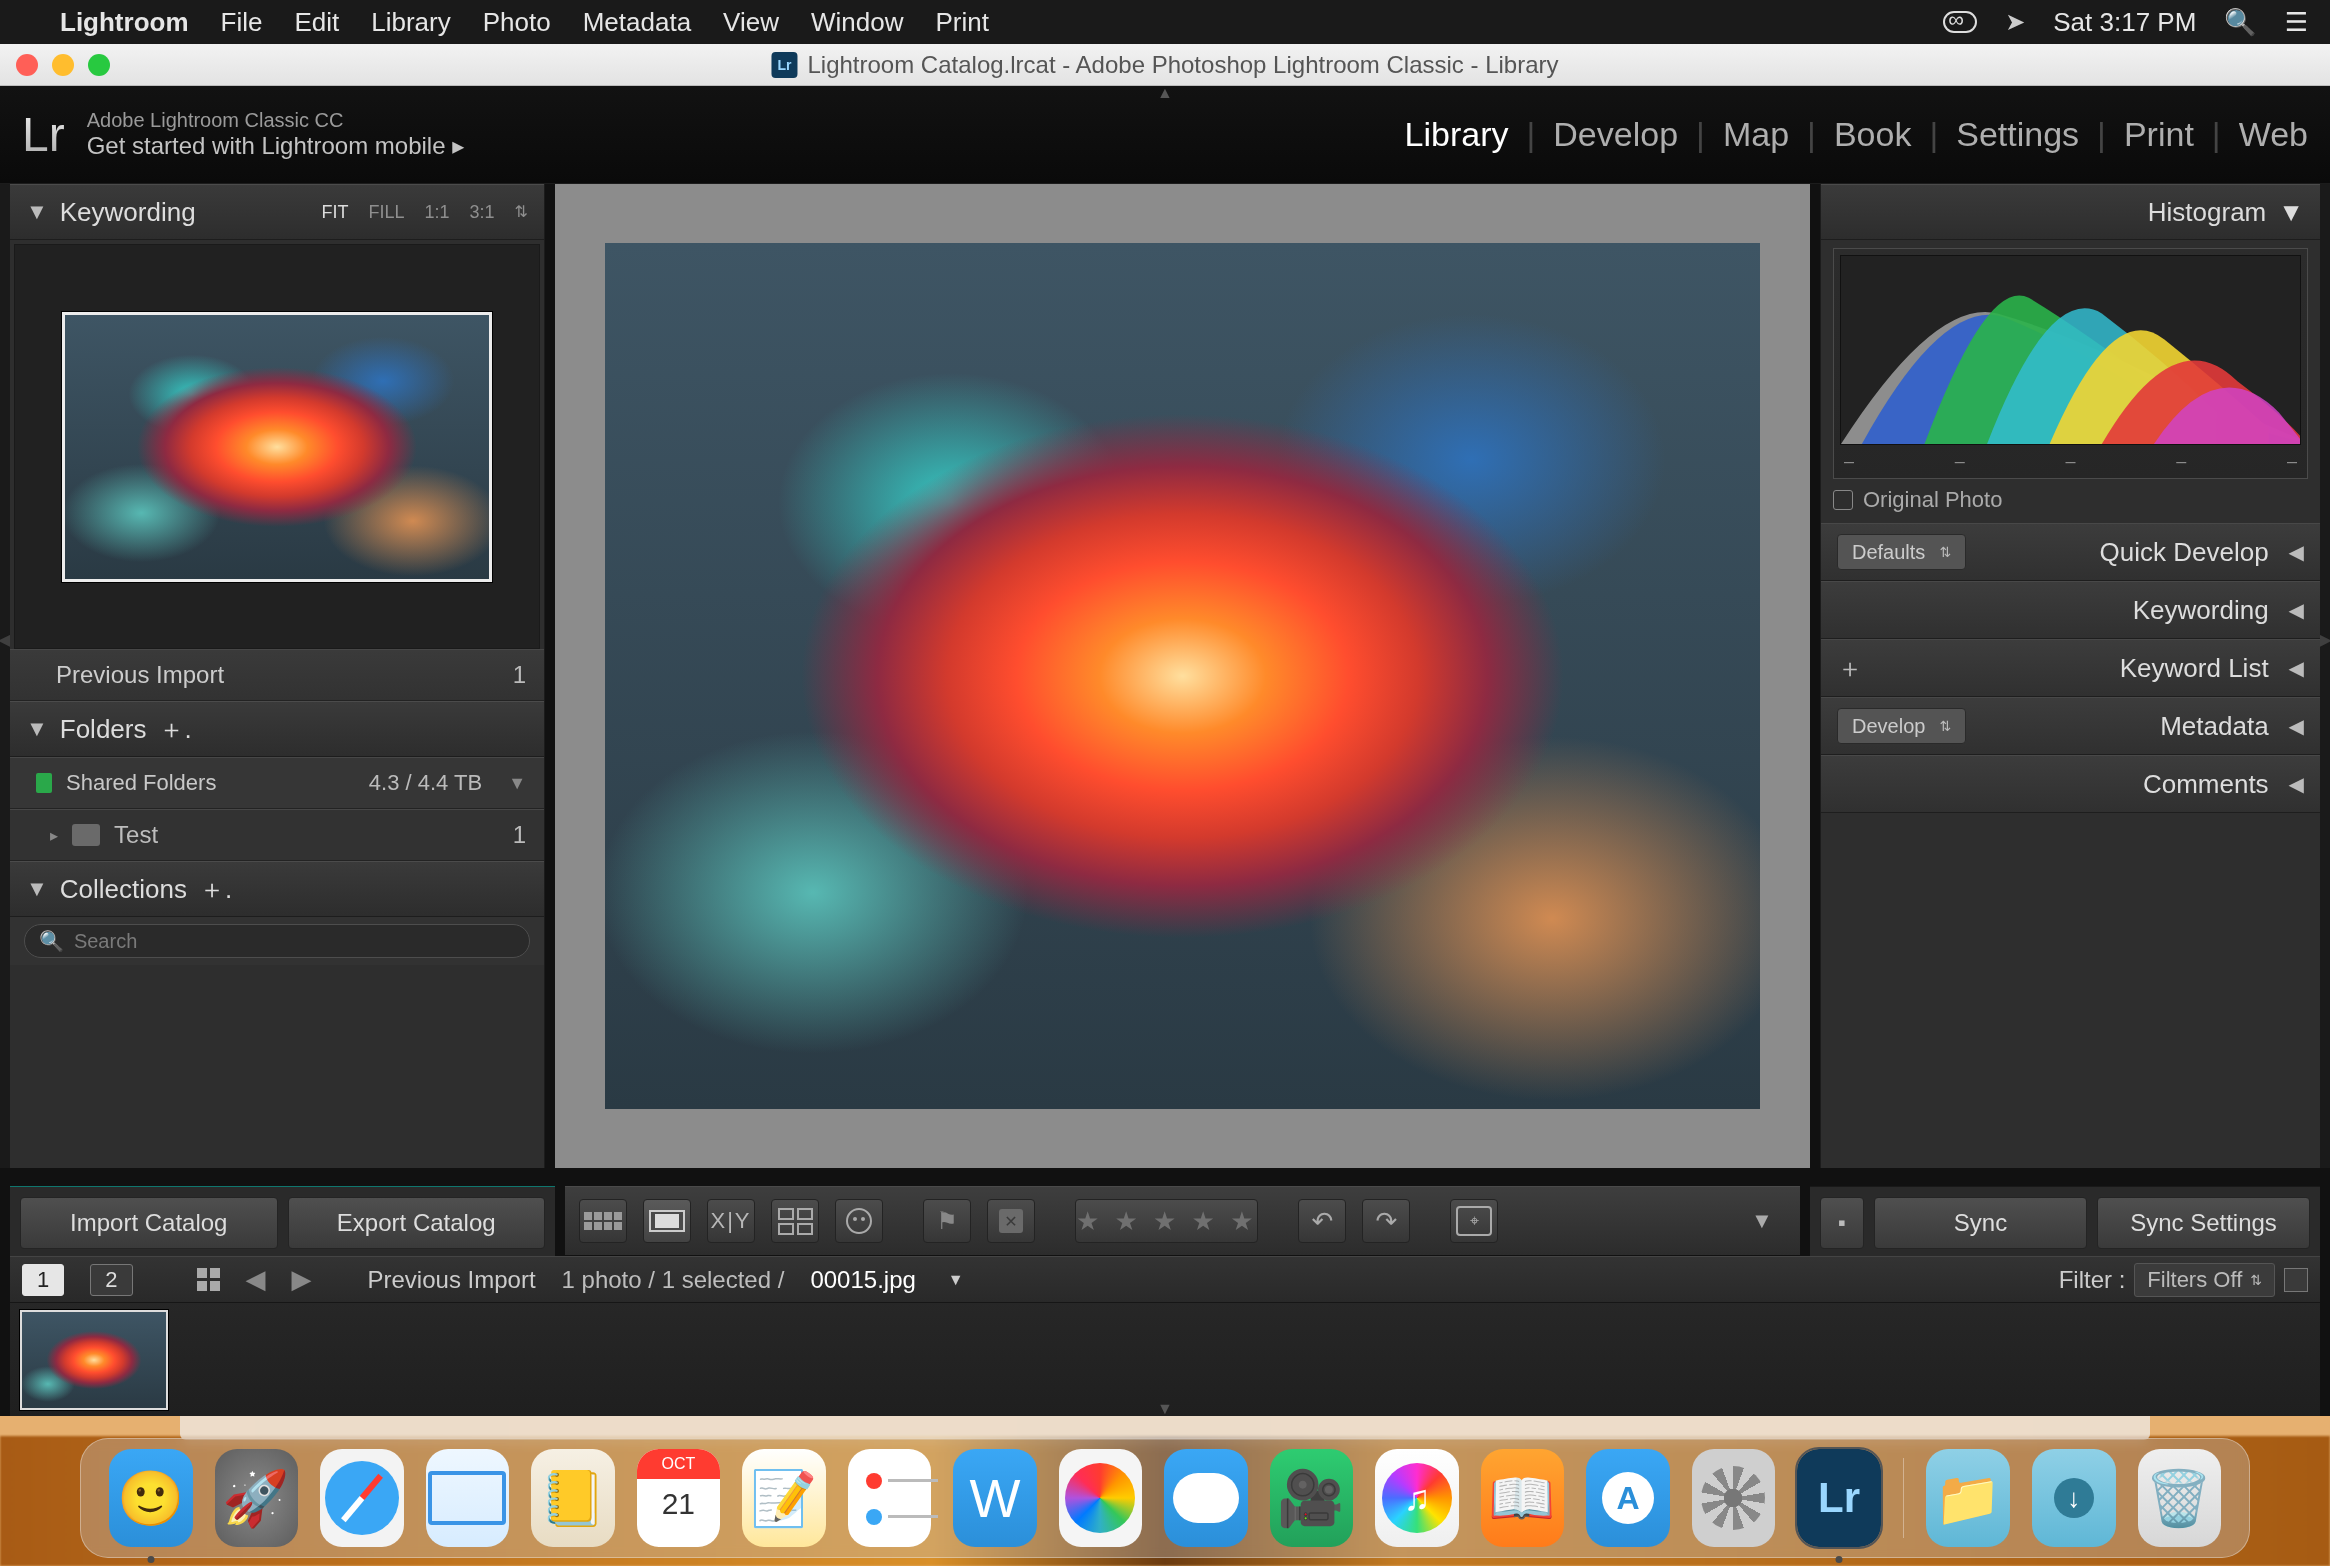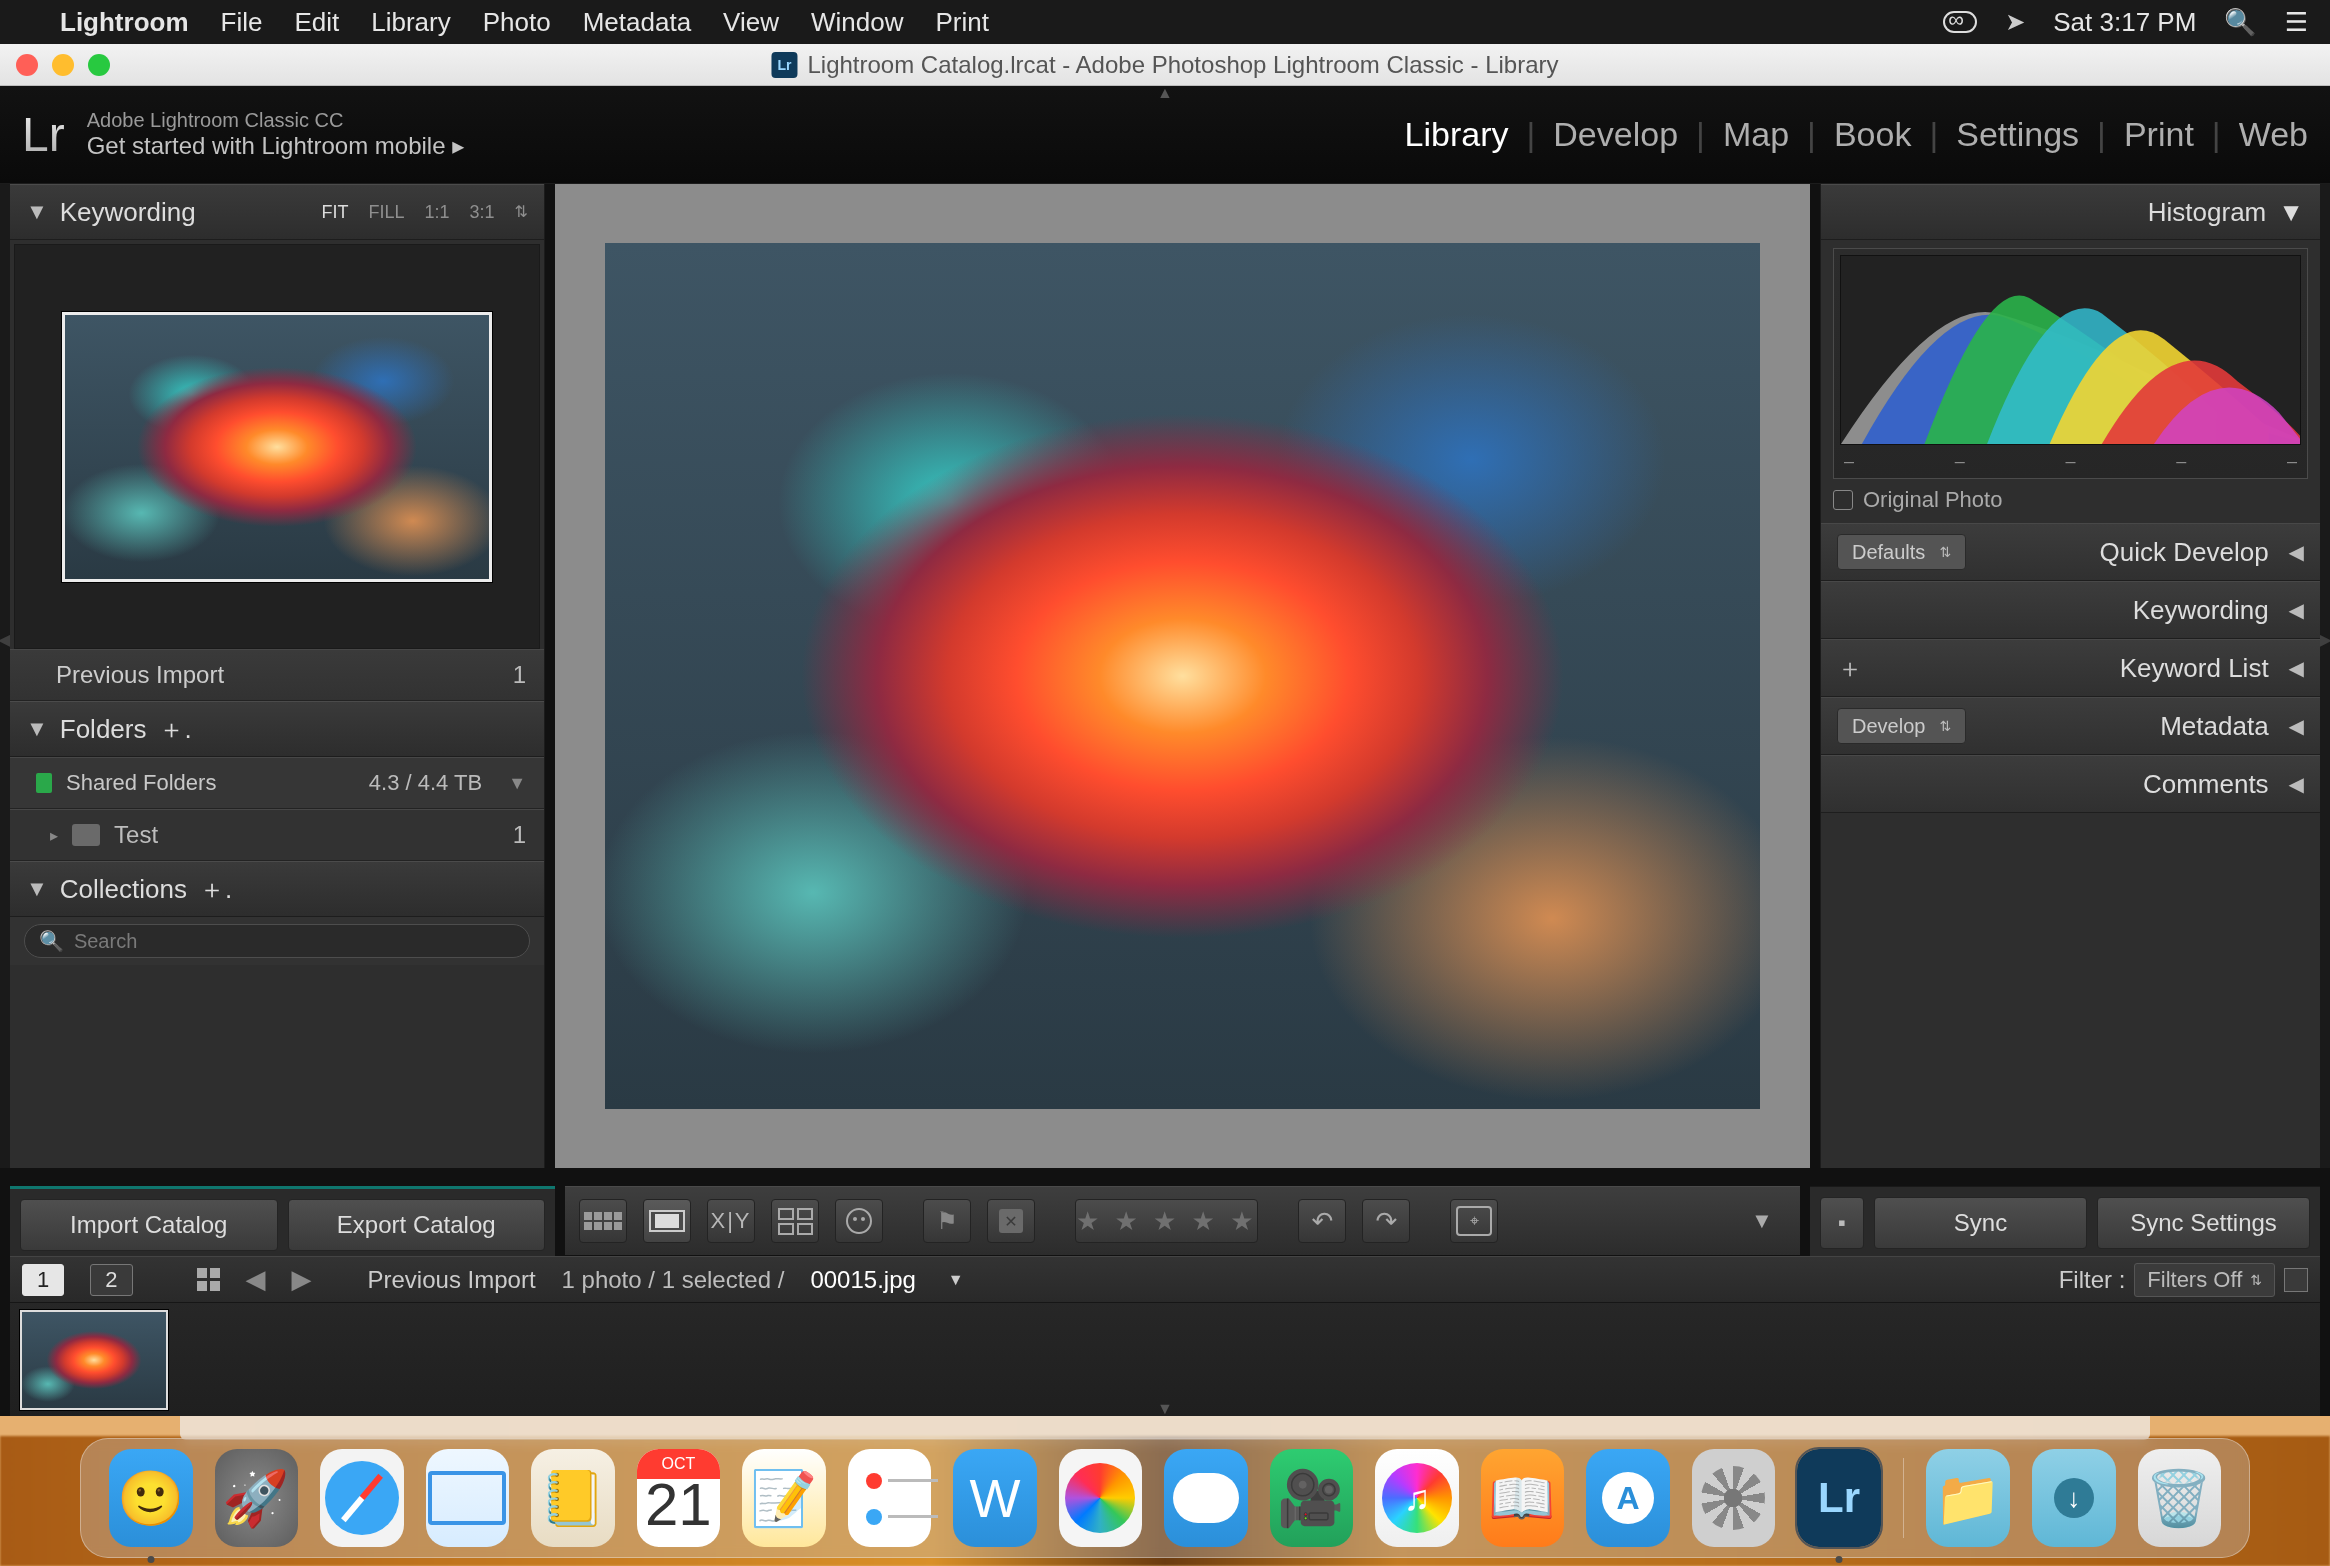--- a/index.html
+++ b/index.html
@@ -96,21 +96,21 @@
   .row .label{color:#ccc;}
   .row .num{margin-left:auto;color:#bbb;}
   .row.small{font-size:22px;padding-left:26px;background:#363636;color:#c8c8c8;}
   .row.small .disk-icon{width:16px;height:20px;background:#2aa84a;border-radius:2px;}
   .row.item{background:#323232;padding-left:40px;color:#bdbdbd;}
   .row.item .chev{color:#888;font-size:16px;}
   .row.item .folder-icon{width:28px;height:22px;background:#6a6a6a;border-radius:3px;}
   .search-row{height:48px;background:#323232;display:flex;align-items:center;padding:0 14px;}
   .search-pill{flex:1;height:34px;background:#2a2a2a;border:1px solid #4d4d4d;border-radius:17px;display:flex;align-items:center;padding:0 14px;color:#7a7a7a;font-size:20px;}
   .search-pill span.mag{margin-right:10px;}
-  .left-bottom-buttons{display:flex;gap:10px;padding:10px;background:#2a2a2a;border-top:3px solid #0f766e;text-align:center;}
+  .left-bottom-buttons{display:flex;gap:10px;padding:10px;background:#2a2a2a;border-top:1px solid #0f766e;text-align:center;}
   .btn{flex:1;height:52px;background:linear-gradient(#4f4f4f,#3a3a3a);border:1px solid #242424;border-radius:4px;color:#ddd;font-size:24px;display:flex;align-items:center;justify-content:center;}
   
   .right-header{height:56px;display:flex;align-items:center;justify-content:flex-end;padding:0 16px;gap:12px;
      background:linear-gradient(#3a3a3a,#2d2d2d);border-bottom:1px solid #1d1d1d;color:#ddd;font-size:26px;border-top:1px solid #4b4b4b;}
   .histo-wrap{margin:8px 12px;border:1px solid #4b4b4b;background:linear-gradient(#2c2c2c,#262626);padding:6px;}
   .histo{height:190px;position:relative;background:#222;border:1px solid #111;}
   .histo svg{width:100%;height:100%;}
   .histo-ticks{display:flex;justify-content:space-between;padding:6px 4px 0 4px;color:#8b8b8b;font-size:18px;}
   .orig-row{margin:0 12px 10px 12px;display:flex;align-items:center;gap:10px;color:#aaa;font-size:22px;}
   .orig-row .cb{width:20px;height:20px;border:1.5px solid #888;border-radius:3px;}
@@ -178,21 +178,21 @@
   .d.finder{background:linear-gradient(#3aa7f5,#2b8fd9);}
   .d.launch{background:radial-gradient(#8a8a8a,#5d5d5d);}
   .d.safari{background:#f3f3f3;}
   .d.safari:before{content:"";width:74px;height:74px;border-radius:50%;background:conic-gradient(#3aa7f5 0 100%);position:absolute;}
   .d.safari:after{content:"";width:6px;height:58px;background:linear-gradient(#ff3b30 49%,#fff 51%);position:absolute;transform:rotate(40deg);}
   .d.mail{background:linear-gradient(#eef7ff,#d7ecff);}
   .d.mail:before{content:"";width:70px;height:46px;border:4px solid #3a94e6;border-radius:4px;position:absolute;}
   .d.contacts{background:linear-gradient(#f6f0e4,#e8dcc3);}
   .d.calendar{background:#fff;}
   .d.calendar .top{position:absolute;top:0;left:0;right:0;height:30px;background:#ff3b30;border-radius:22px 22px 0 0;display:flex;align-items:center;justify-content:center;font-size:16px;color:#fff;}
-  .d.calendar .num{font-size:60px;color:#333;margin-top:12px;}
+  .d.calendar .num{font-size:30px;color:#333;margin-top:12px;}
   .d.notes{background:linear-gradient(#fff,#ffe79b);}
   .d.reminders{background:#fff;}
   .d.reminders:before{content:"";width:16px;height:16px;border-radius:50%;background:#ff3b30;position:absolute;left:18px;top:24px;}
   .d.reminders:after{content:"";width:16px;height:16px;border-radius:50%;background:#3aa7f5;position:absolute;left:18px;top:60px;}
   .d.reminders i{position:absolute;width:50px;height:3px;background:#bbb;left:40px;top:30px;}
   .d.reminders i.i2{top:66px;}
   .d.msgword{background:linear-gradient(#3aa7f5,#2b8fd9);}
   .d.photos{background:#f5f5f5;}
   .d.photos:before{content:"";width:70px;height:70px;border-radius:50%;
     background:conic-gradient(#ff3b30,#ff9500,#ffcc00,#34c759,#30b0c7,#007aff,#af52de,#ff2d55,#ff3b30);position:absolute;}

